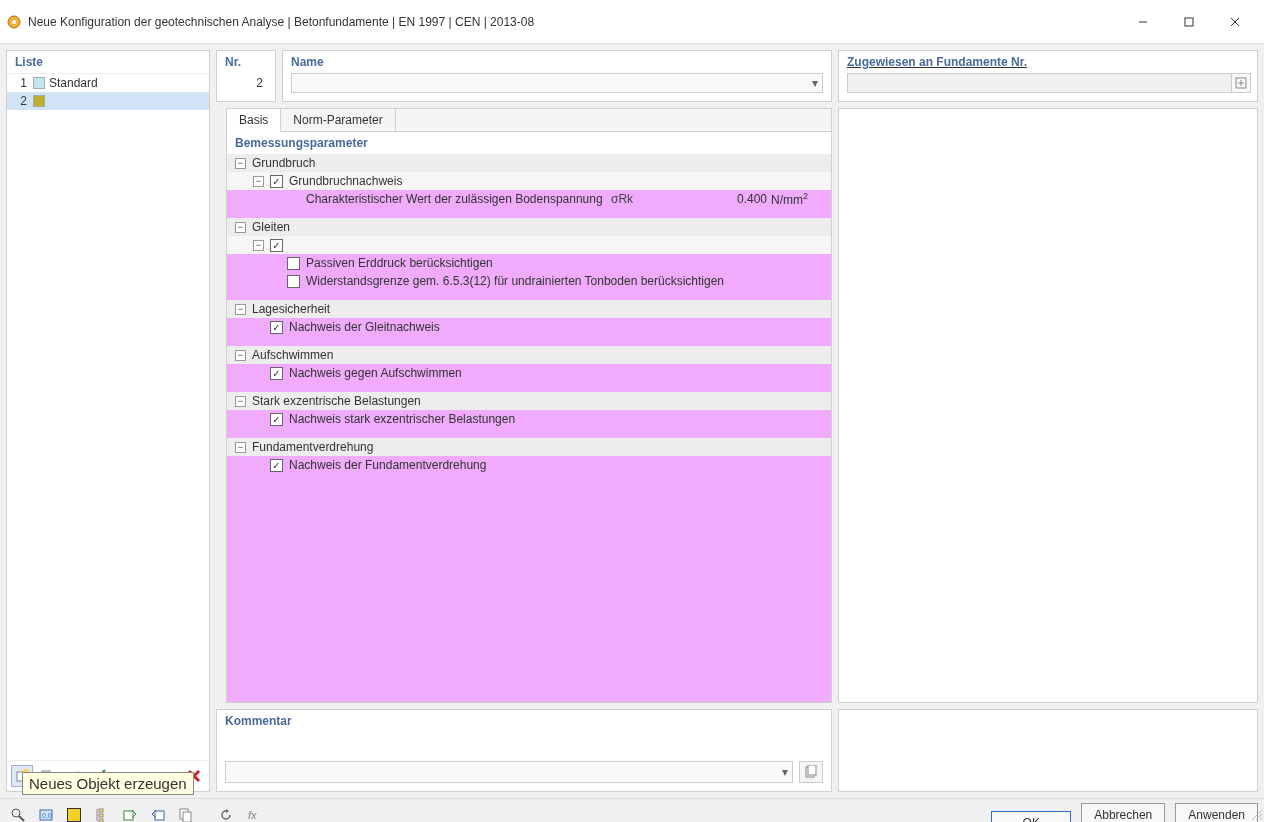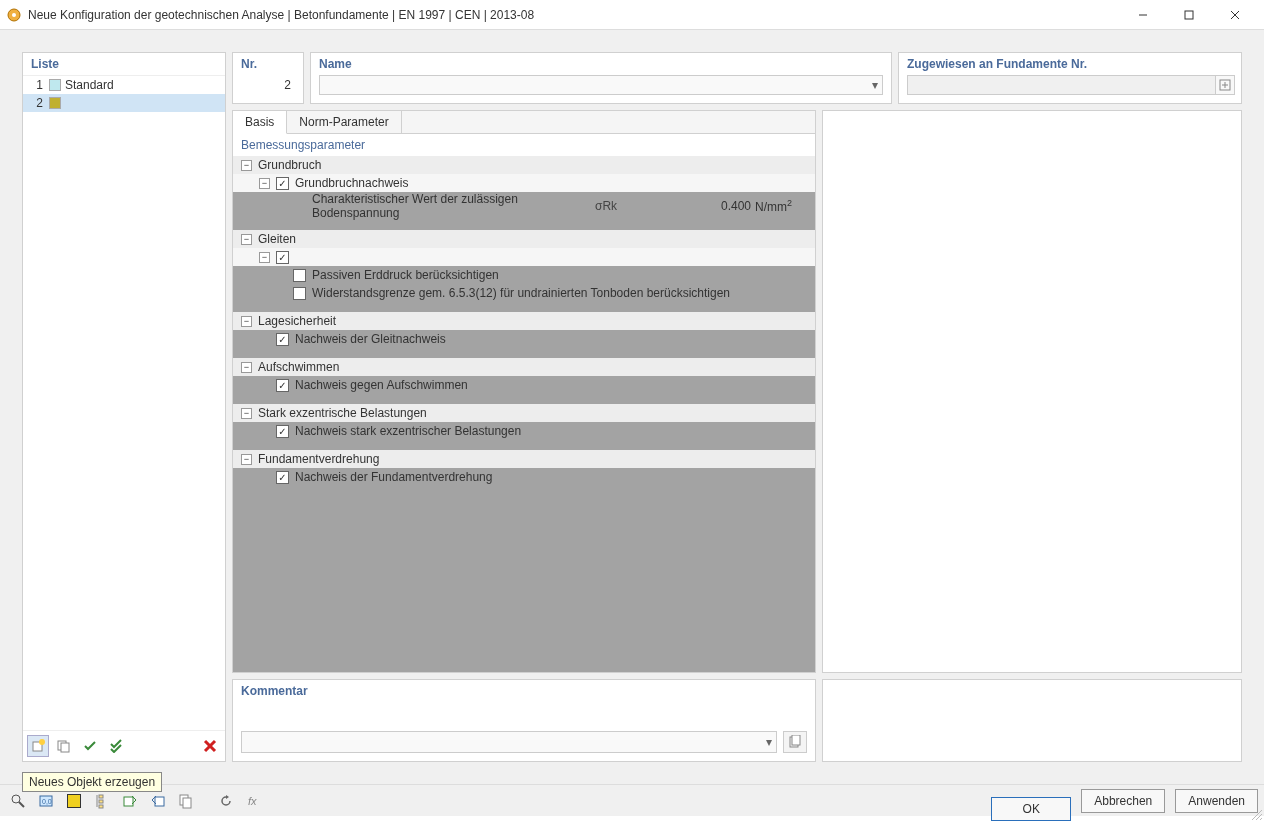--- a/index.html
+++ b/index.html
@@ -7,36 +7,36 @@
   font-family: "Segoe UI", Tahoma, sans-serif;
   font-size: 12px;
   color: #333;
   background: #fff;
   width: 1264px;
   height: 822px;
   overflow: hidden;
   position: relative;
 }
 .titlebar {
-  height: 30px;
+  height: 44px;
   display: flex;
   align-items: center;
   padding: 0 6px;
   background: #fff;
   border-bottom: 1px solid #ddd;
 }
 .titlebar .icon { width: 16px; height: 16px; margin-right: 6px; }
 .titlebar .title { flex: 1; color: #333; }
 .titlebar .winbtns { display: flex; gap: 0; }
 .titlebar .winbtn { width: 46px; height: 28px; display: flex; align-items: center; justify-content: center; }
 .titlebar .winbtn svg { width: 10px; height: 10px; }
 .workspace {
   display: flex;
   height: 754px;
-  padding: 22px;
+  padding: 6px;
   gap: 6px;
   background: #f0f0f0;
 }
 .leftpanel {
   width: 204px;
   display: flex;
   flex-direction: column;
   background: #fff;
   border: 1px solid #d0d0d0;
 }
@@ -71,38 +71,38 @@
   border: 1px solid transparent;
 }
 .leftbtns .tbtn.first { border: 1px solid #aac; background: #dbe8f5; }
 .leftbtns .delbtn { margin-left: auto; }
 .tooltip {
   position: absolute;
   left: 22px; top: 772px;
   background: #ffffe1;
   border: 1px solid #888;
   padding: 2px 6px;
-  font-size: 12px;
+  font-size: 15px;
   z-index: 10;
 }
 .mainarea {
   flex: 1;
   display: flex;
   flex-direction: column;
   gap: 6px;
 }
 .toprow { display: flex; gap: 6px; }
 .nrbox, .namebox, .assignbox {
   background: #fff;
   border: 1px solid #d0d0d0;
   padding: 4px 8px 8px;
 }
-.nrbox { width: 72px; }
+.nrbox { width: 60px; }
 .namebox { flex: 1; }
-.assignbox { width: 344px; position: relative; }
+.assignbox { width: 420px; position: relative; text-decoration: underline; }
 .boxlabel { color: #4a6a9a; font-weight: 600; margin-bottom: 4px; display: block; }
 .nrval {
   display: block;
   height: 20px;
   line-height: 20px;
   text-align: right;
   padding-right: 4px;
 }
 .nameinput, .assigninput {
   width: 100%;
@@ -122,35 +122,36 @@
   width: 20px; height: 20px;
   border: 1px solid #ccc;
   display: flex; align-items: center; justify-content: center;
   background: #f8f8f8;
 }
 .midsplit { display: flex; gap: 6px; flex: 1; min-height: 0; }
 .paramarea {
   flex: 1;
   display: flex;
   flex-direction: column;
-  background: #a3a3a3;
+  background: #f0abfc;
   border: 1px solid #d0d0d0;
+  margin-left: 10px;
 }
 .tabs { display: flex; background: #f5f5f5; border-bottom: 1px solid #d0d0d0; }
 .tab {
   padding: 4px 12px;
   border-right: 1px solid #d0d0d0;
   cursor: default;
 }
 .tab.active { background: #fff; border-bottom: 1px solid #fff; margin-bottom: -1px; }
 .paramcontent { flex: 1; overflow: auto; }
 .sectitle {
   padding: 4px 8px;
   color: #4a6a9a;
-  font-weight: 400;
+  font-weight: 700;
   background: #fff;
 }
 .tree { }
 .row {
   display: flex;
   align-items: center;
   min-height: 18px;
   padding-left: 8px;
 }
 .row.group { background: #ededed; font-weight: 400; }

